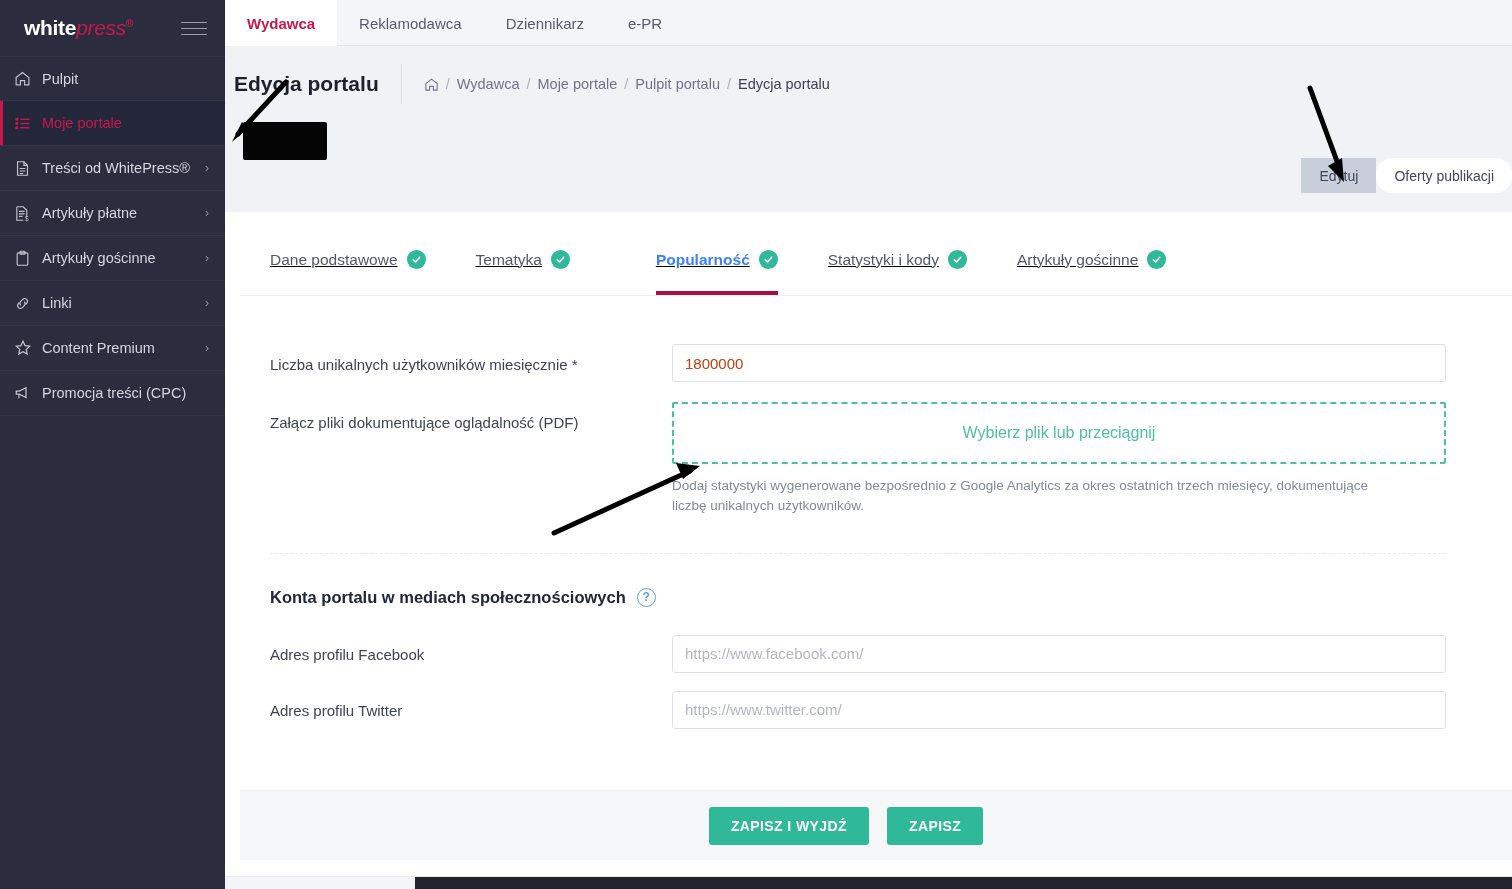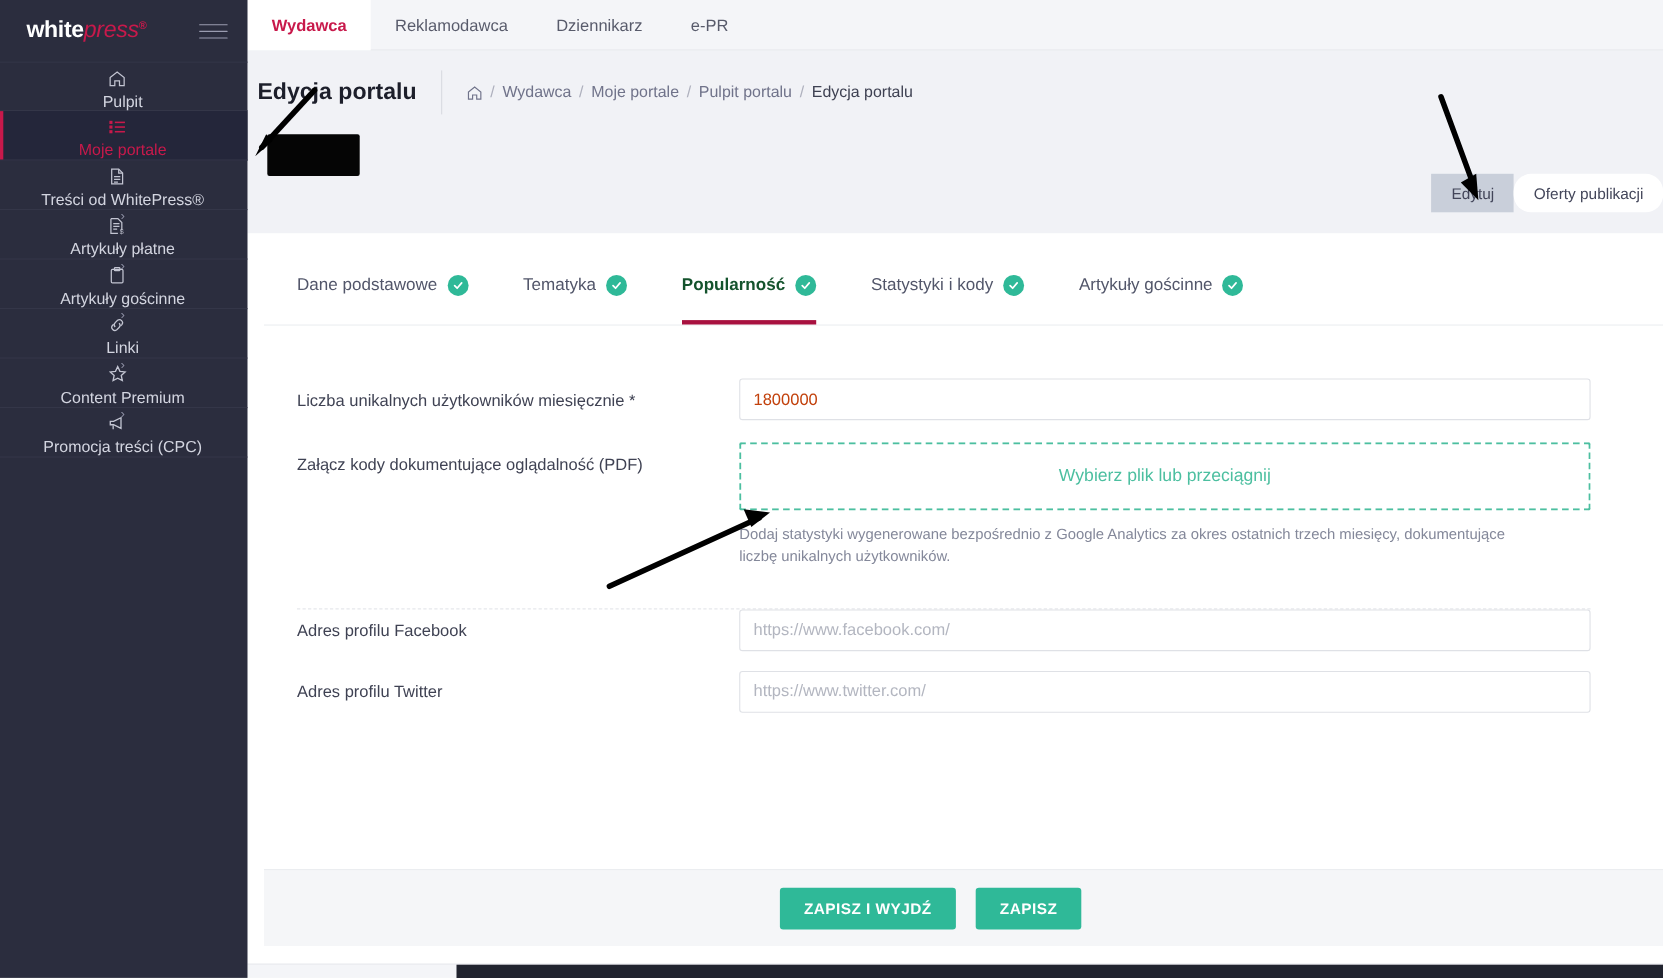--- a/index.html
+++ b/index.html
@@ -41,21 +41,20 @@
   .nav-item {
     position: relative;
     display: flex; align-items: center;
     height: 45px;
     padding: 0 16px 0 14px;
     color: #d3d5e0;
     font-size: 14.5px;
     border-bottom: 1px solid #343648;
     cursor: pointer;
     white-space: nowrap;
-    flex-direction: column;
   }
   .nav-item:first-child { border-top: 1px solid #343648; }
   .nav-item .nico { width: 28px; flex: 0 0 28px; display: flex; align-items: center; justify-content: flex-start; }
   .nav-item .nico svg { display: block; }
   .nav-item .nlabel { flex: 1; }
   .nav-item .chev { color: #8e90a4; font-size: 12px; line-height: 1; }
   .nav-item.active {
     background: #24263a;
     color: #c8194b;
   }
@@ -122,32 +121,33 @@
     right: 0; bottom: 29px;
     background: #ffffff;
     border-top-left-radius: 2px;
   }
   .form-tabs {
     display: flex; 
     height: 72px;
     padding-left: 30px;
     border-bottom: 1px solid #eceef1;
     gap: 0;
+    text-decoration: underline;
   }
   .ftab {
     position: relative;
     display: flex; align-items: center; gap: 9px;
     height: 100%;
     padding: 0 24px 0 0;
     margin-right: 26px;
     font-size: 15.5px; color: #52566a;
     cursor: pointer; white-space: nowrap;
   }
   .ftab:last-child { margin-right: 0; }
-  .ftab.active { color: #14532d; font-weight: 600; }
+  .ftab.active { color: #3b82f6; font-weight: 600; margin-left: 36px; }
   .ftab.active::after {
     content: ""; position: absolute; left: 0; right: 24px; bottom: 0;
     height: 4px; background: #a8113f;
   }
   .check {
     width: 19px; height: 19px; border-radius: 50%;
     background: #2fb998;
     display: flex; align-items: center; justify-content: center;
     flex: 0 0 19px;
   }
@@ -445,31 +445,35 @@
     <div class="form-body">
 
       <div class="frow">
         <div class="flabel">Liczba unikalnych użytkowników miesięcznie *</div>
         <div class="fctrl">
           <input class="inp" type="text" value="1800000" style="">
         </div>
       </div>
 
       <div class="frow">
-        <div class="flabel">Załącz kody dokumentujące oglądalność (PDF)</div>
+        <div class="flabel">Załącz pliki dokumentujące oglądalność (PDF)</div>
         <div class="fctrl">
           <div class="dropzone">
             <span>Wybierz plik lub przeciągnij</span>
           </div>
           <div class="hint">Dodaj statystyki wygenerowane bezpośrednio z Google Analytics za okres ostatnich trzech miesięcy, dokumentujące liczbę unikalnych użytkowników.</div>
         </div>
       </div>
 
       <div class="divider"></div>
 
+      <div class="section-head">
+        <span class="section-title">Konta portalu w mediach społecznościowych</span>
+        <span class="qmark">?</span>
+      </div>
 
       <div class="frow tight">
         <div class="flabel">Adres profilu Facebook</div>
         <div class="fctrl">
           <input class="inp" type="text" placeholder="https://www.facebook.com/" style="">
         </div>
       </div>
 
       <div class="frow tight">
         <div class="flabel">Adres profilu Twitter</div>

